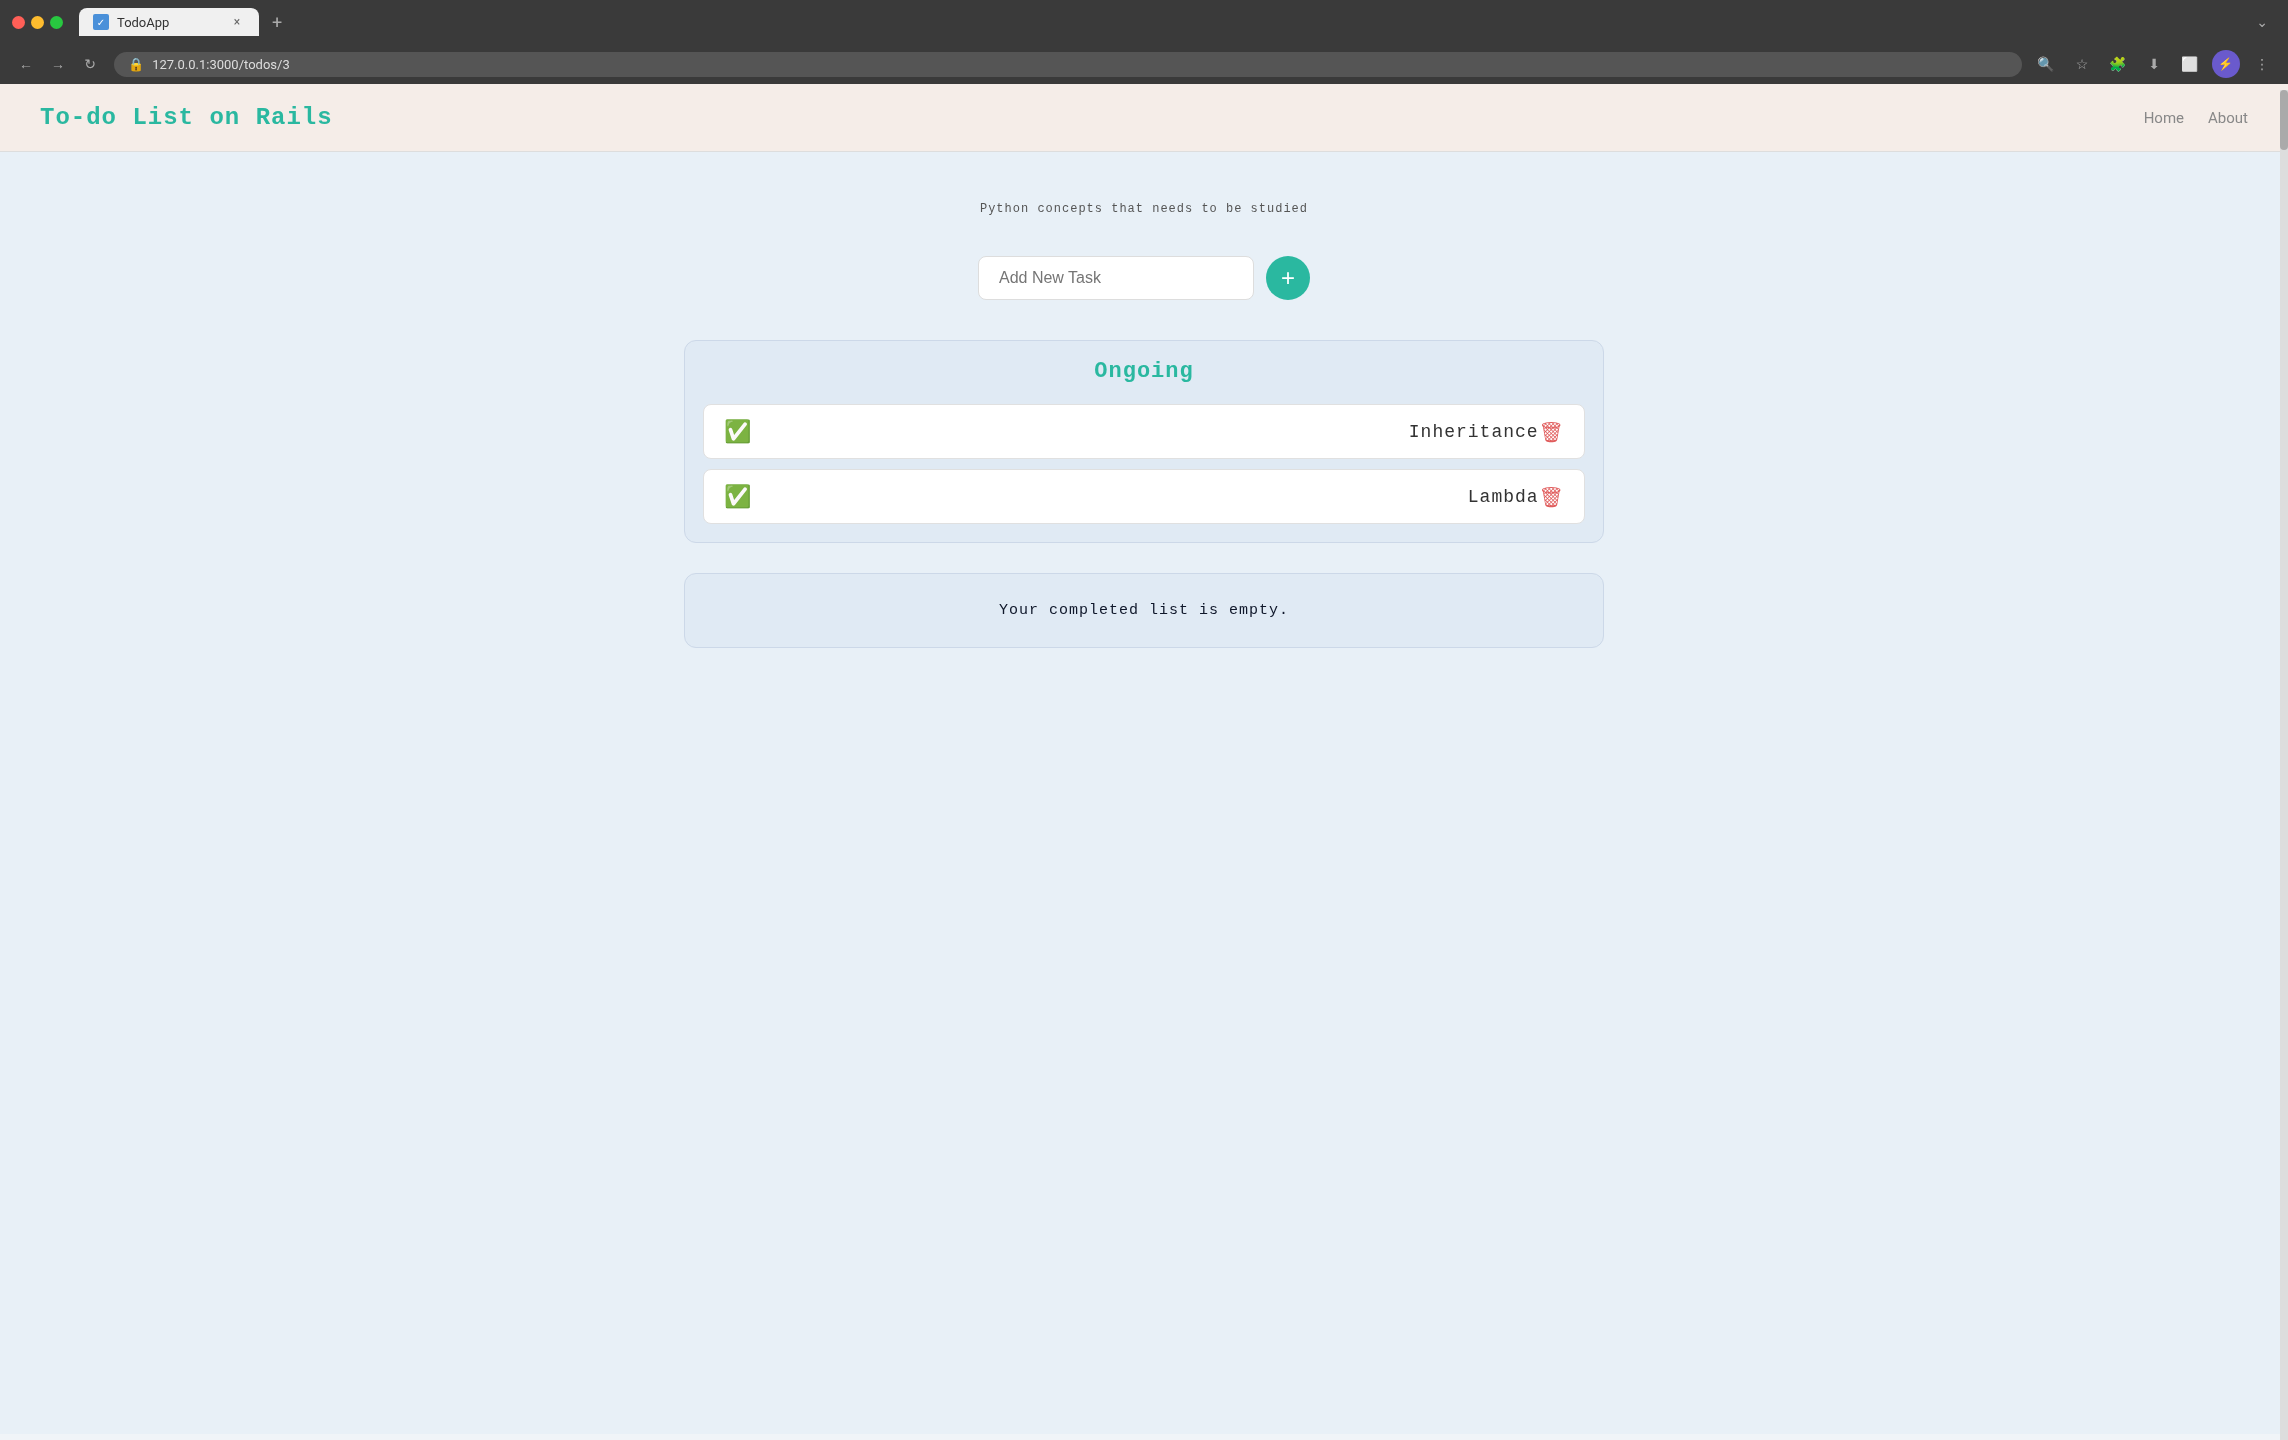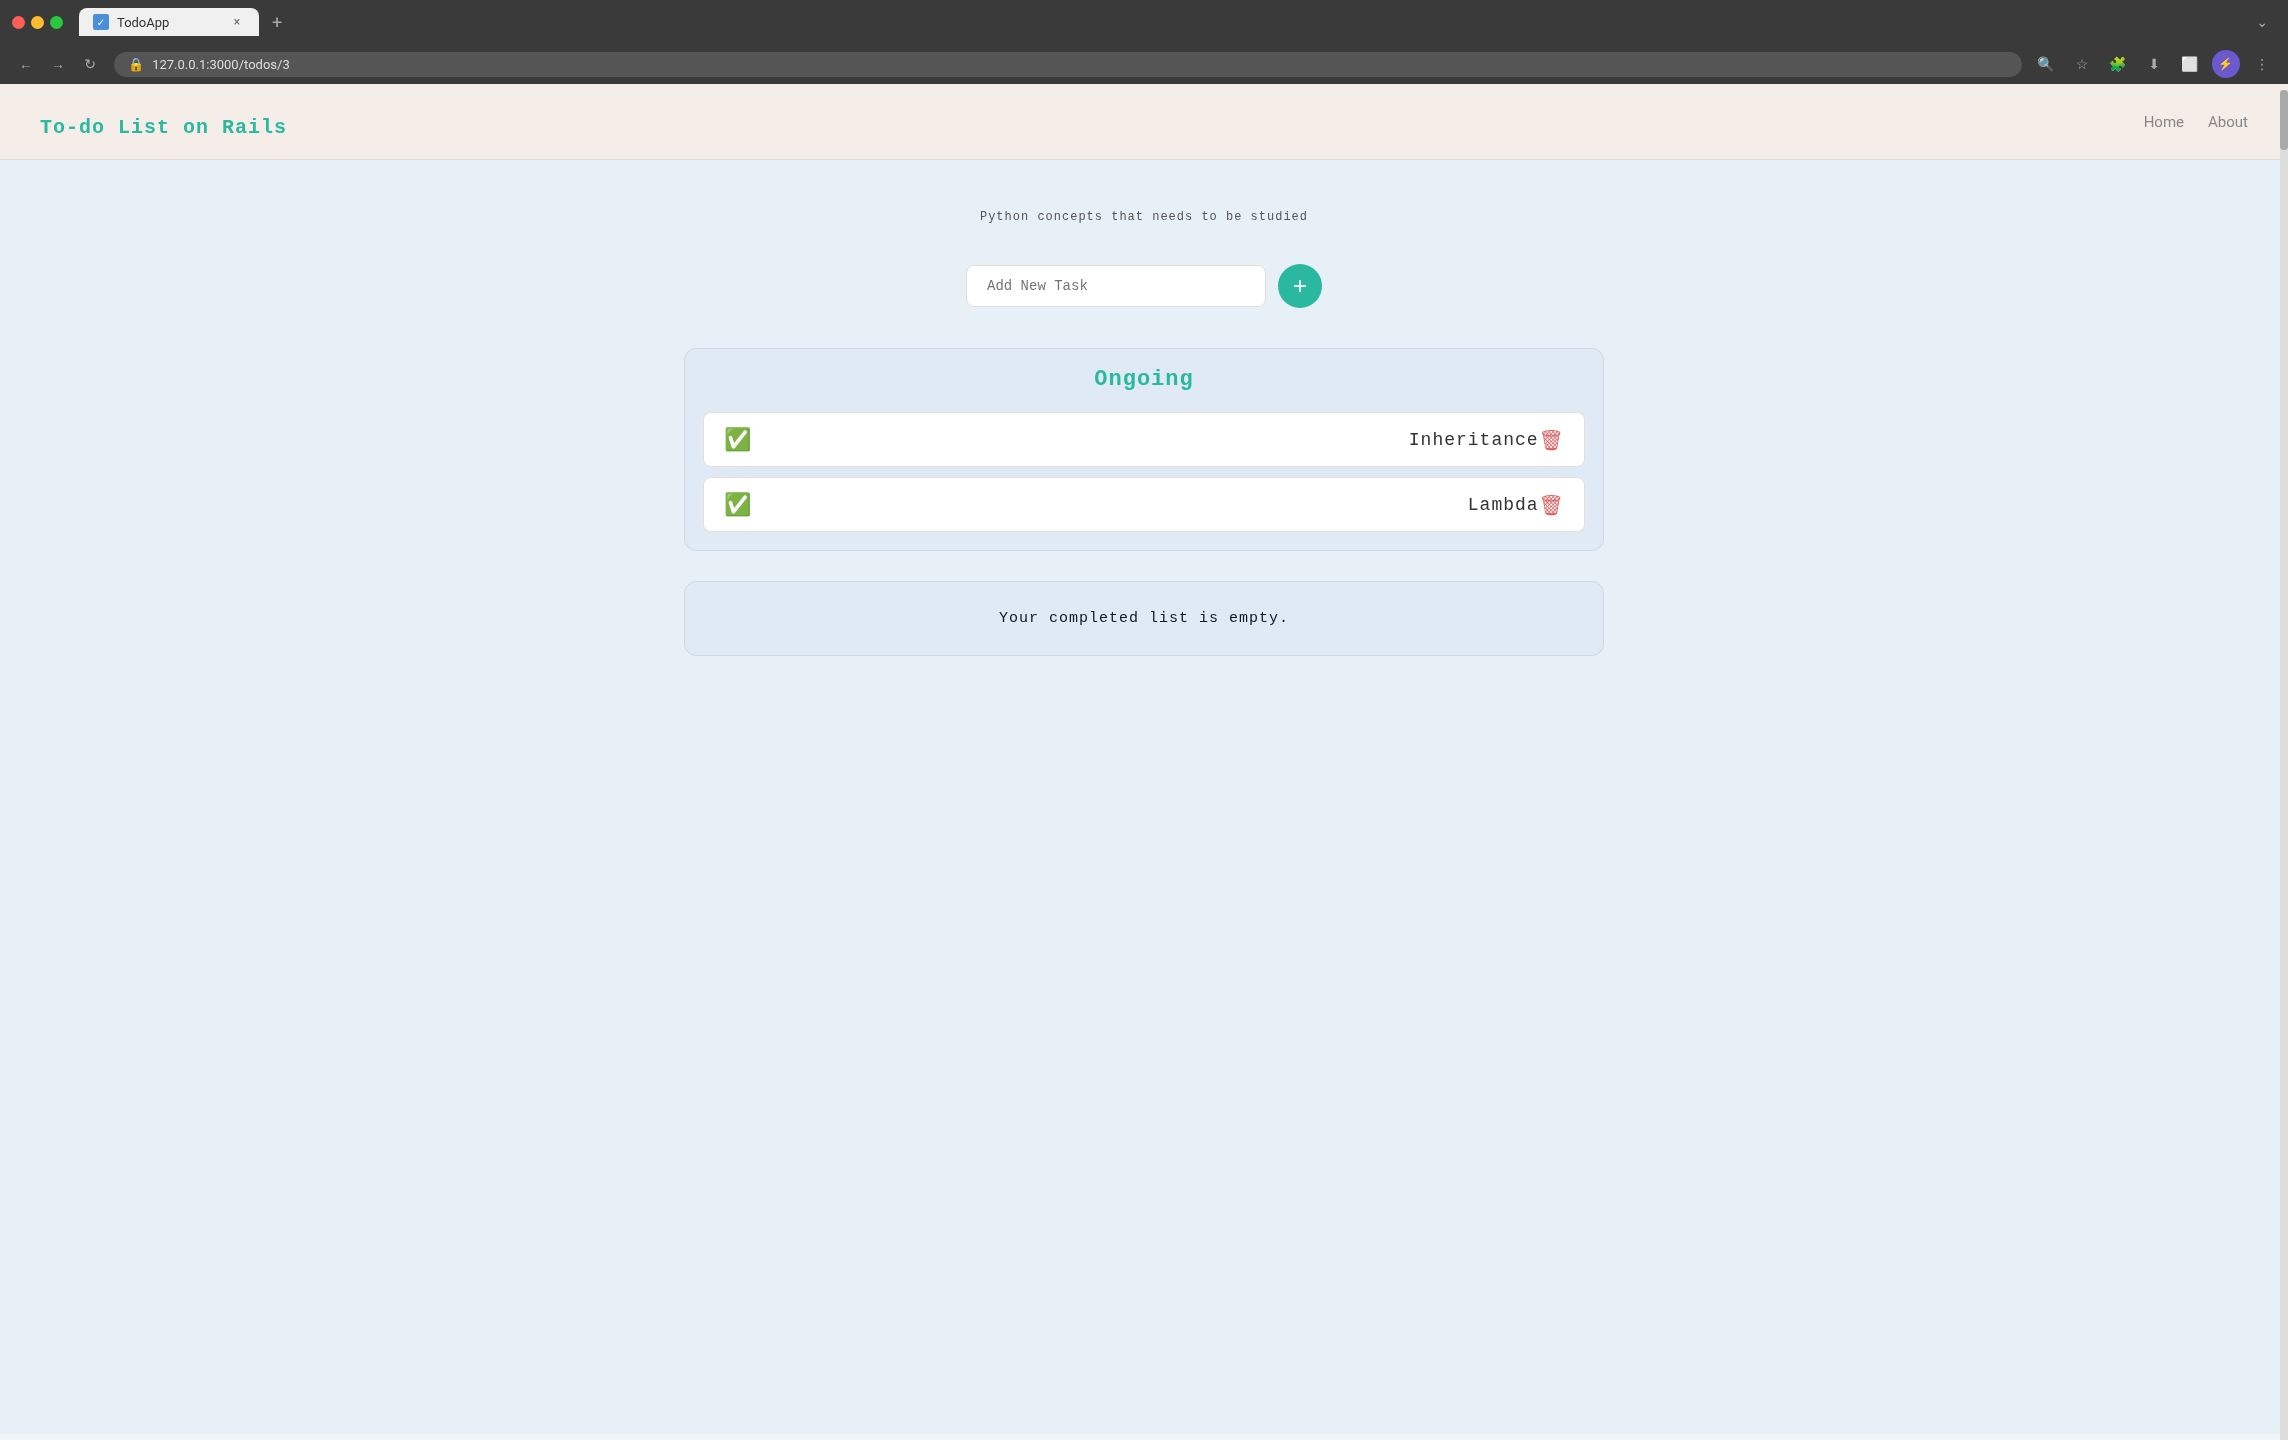--- a/index.html
+++ b/index.html
@@ -187,25 +187,24 @@
       padding: 20px 40px;
       display: flex;
       align-items: center;
       justify-content: space-between;
       border-bottom: 1px solid #ddd;
     }
 
     .app-brand {
       color: #2ab8a0;
       font-family: 'Courier New', monospace;
-      font-size: 20px;
+      font-size: 24px;
       font-weight: bold;
       letter-spacing: 1px;
       text-decoration: none;
-      margin-top: 12px;
     }
 
     .app-nav-links {
       display: flex;
       gap: 24px;
       align-items: flex-end;
     }
 
     .app-nav-link {
       color: #888;
@@ -245,25 +244,25 @@
       align-items: center;
       justify-content: center;
       gap: 12px;
       margin-bottom: 40px;
     }
 
     .add-task-input {
       padding: 12px 20px;
       border: 1px solid #ddd;
       border-radius: 8px;
-      font-size: 14px;
-      font-family: Liberation Mono, monospace;
+      font-size: 16px;
+      font-family: Liberation Sans, sans-serif;
       color: #aaa;
       background: white;
-      width: 300px;
+      width: 276px;
       outline: none;
     }
 
     .add-task-btn {
       width: 44px;
       height: 44px;
       border-radius: 50%;
       background: #2ab8a0;
       border: none;
       color: white;

